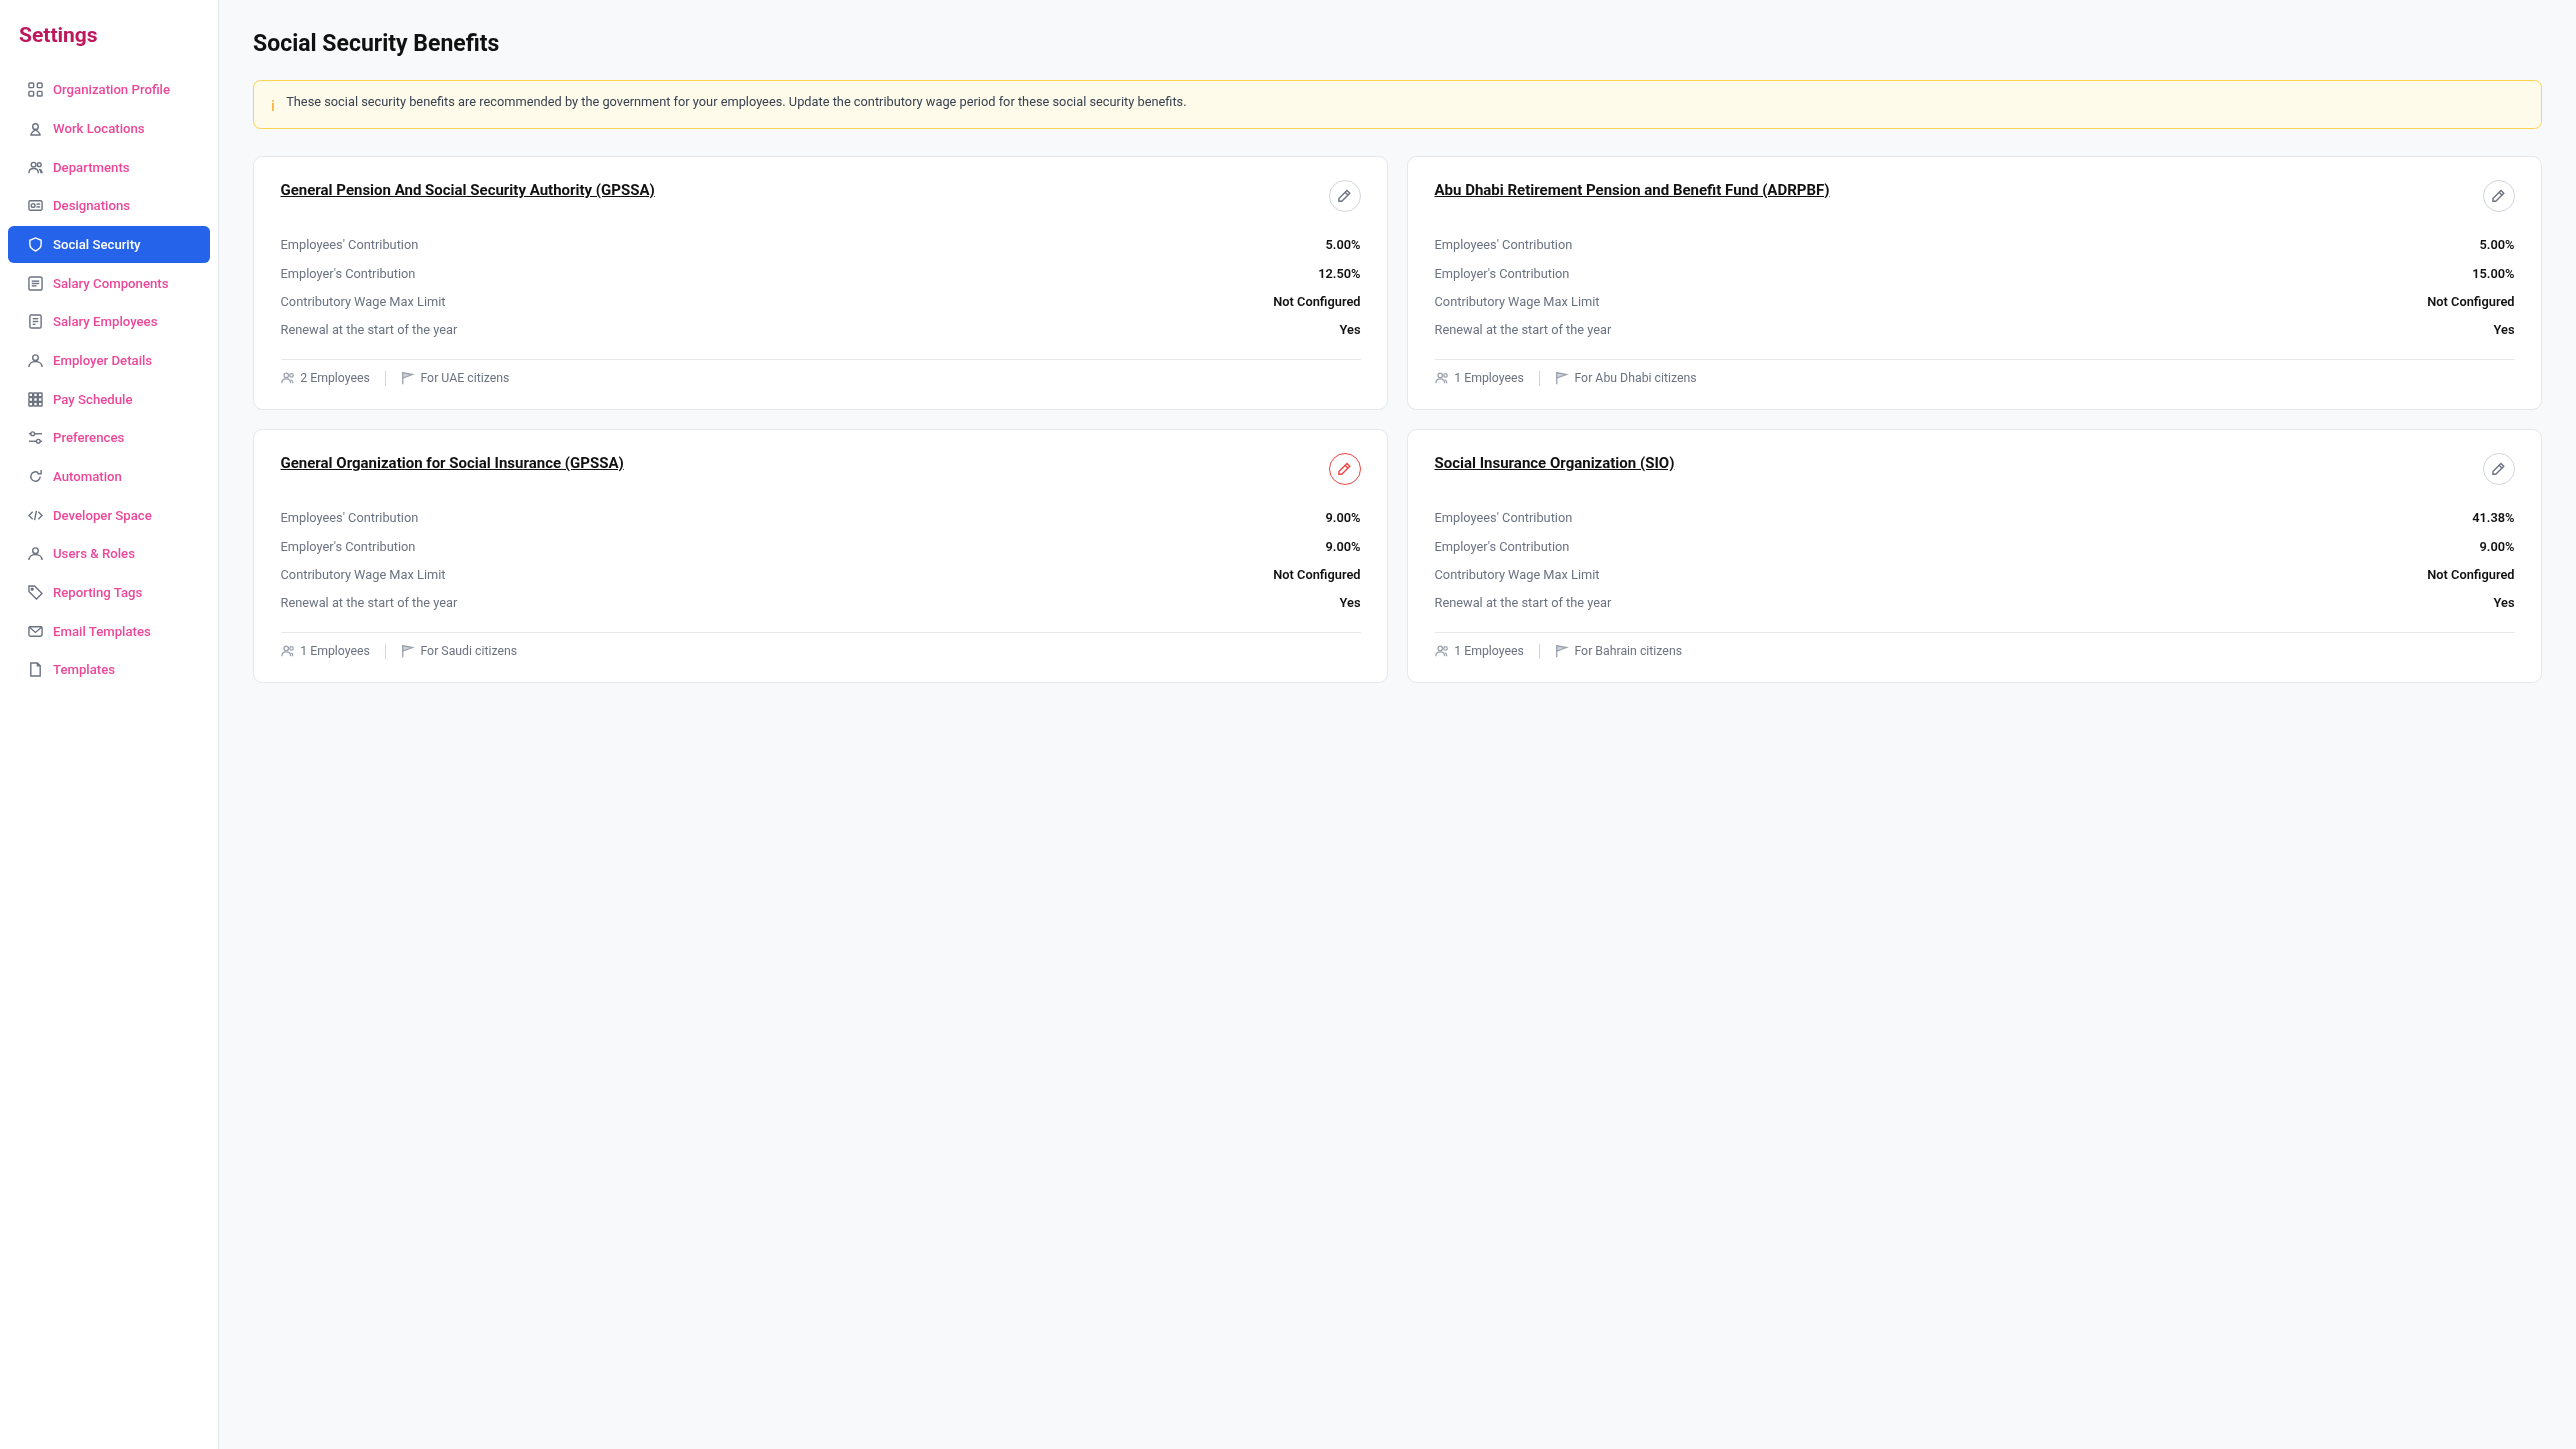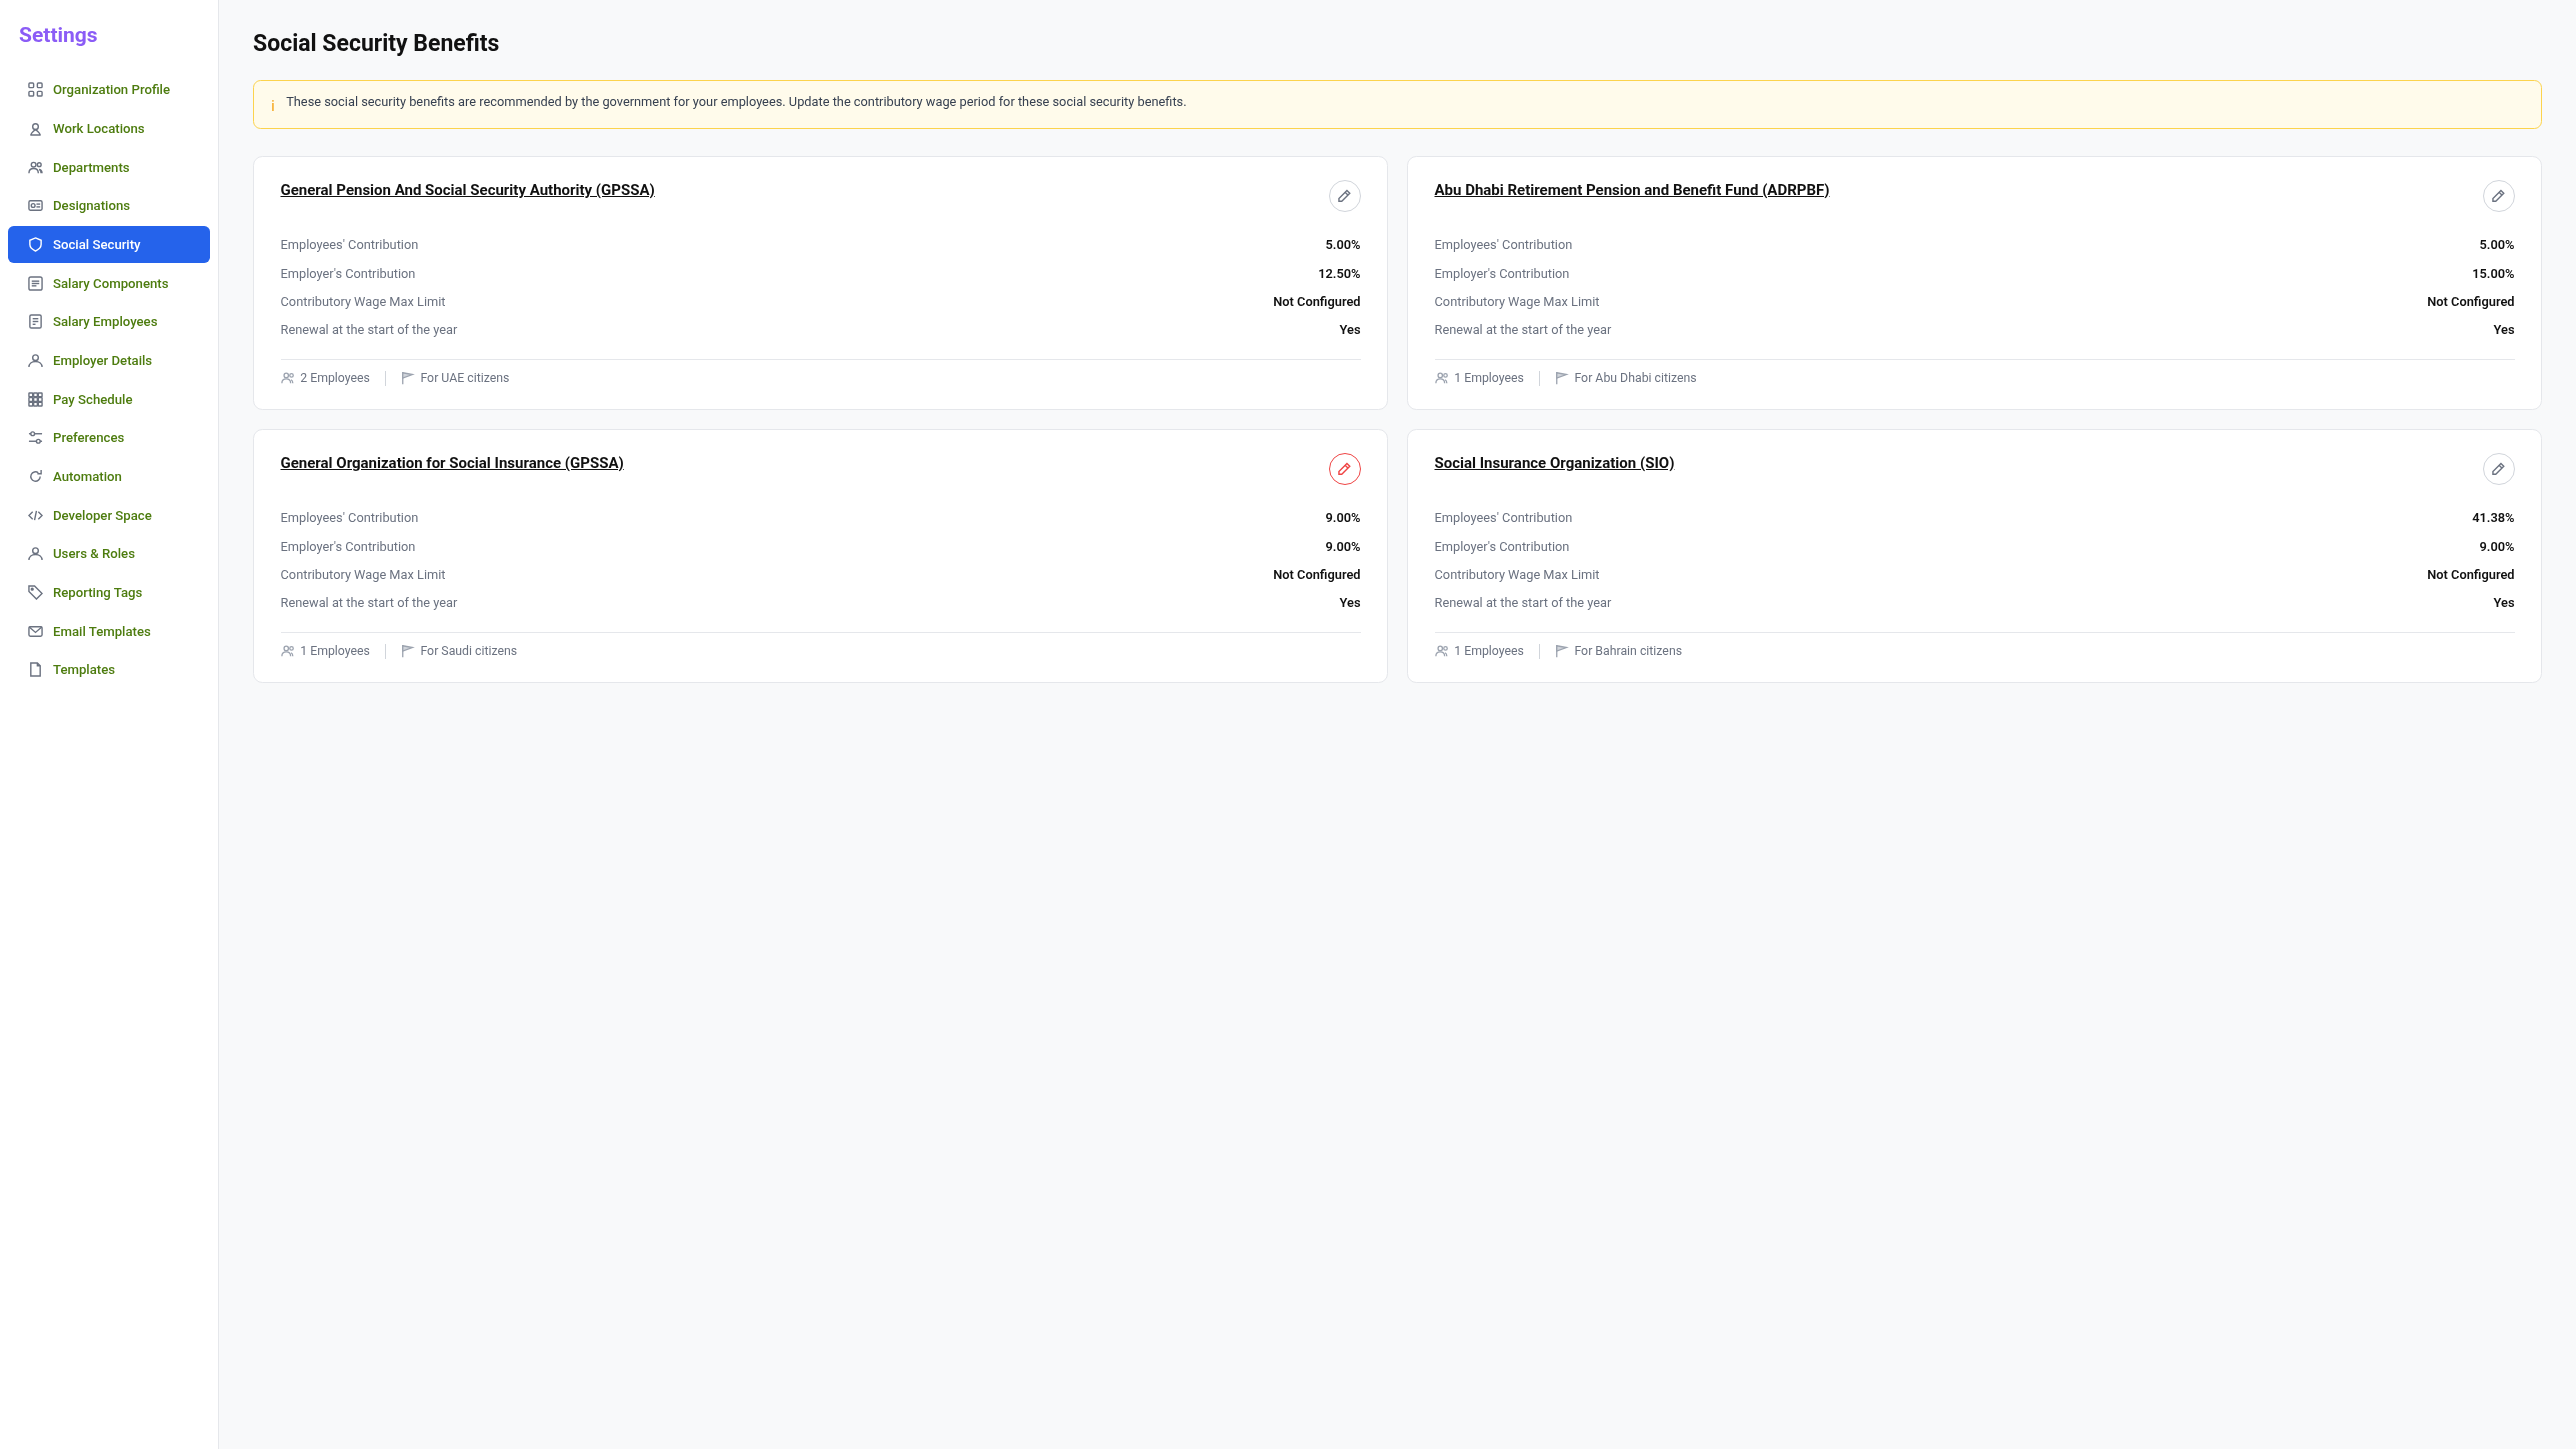--- a/index.html
+++ b/index.html
@@ -18,30 +18,30 @@
       min-width: 219px;
       background: #fff;
       border-right: 0.9px solid #e5e7eb;
       padding: 23px 0;
       display: flex;
       flex-direction: column;
     }
     .sidebar-title {
       font-size: 21px;
       font-weight: 700;
-      color: #8b5cf6;
+      color: #be185d;
       padding: 0 19px 23px 19px;
     }
     .sidebar-item {
       display: flex;
       align-items: center;
       gap: 9.4px;
       padding: 10.4px 19px;
       cursor: pointer;
-      color: #4d7c0f;
+      color: #ec4899;
       font-size: 13.2px;
       font-weight: 500;
       border-radius: 5.7px;
       margin: 0.9px 7.6px;
       transition: background 0.15s;
     }
     .sidebar-item.active {
       background: #2563eb;
       color: #fff;
     }

